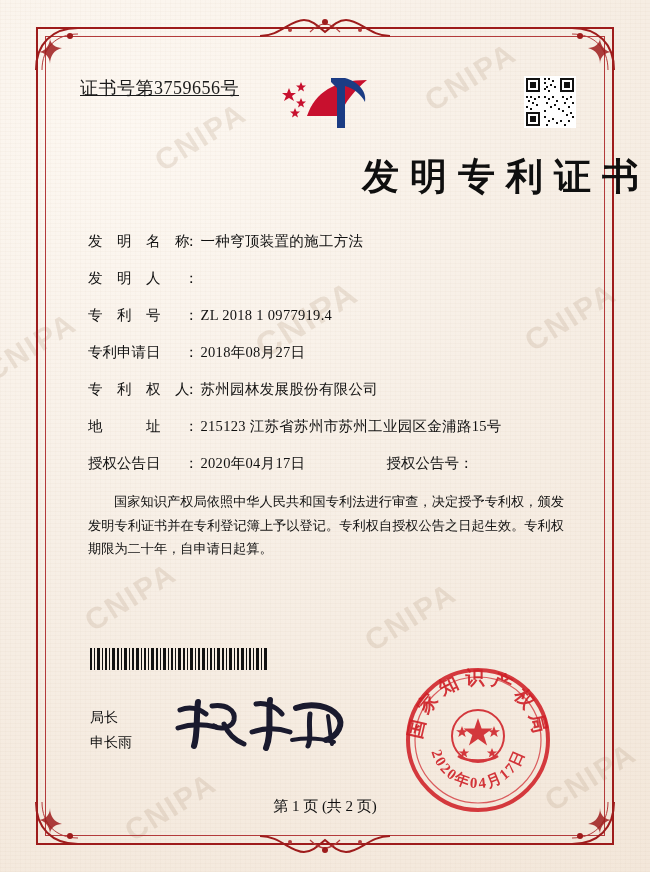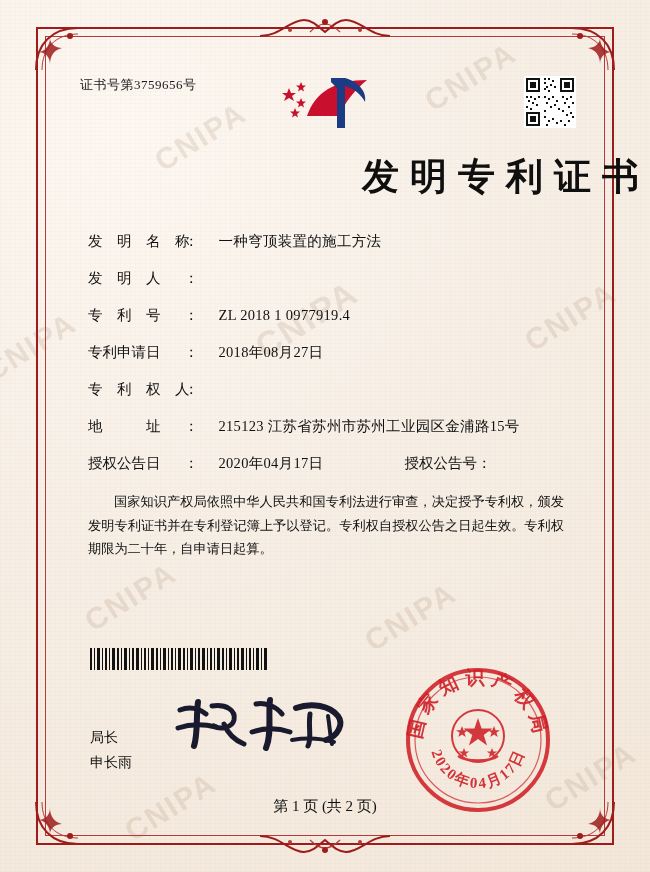--- a/index.html
+++ b/index.html
@@ -94,23 +94,24 @@
     position: absolute;
     left: 50%; bottom: 16px;
     transform: translateX(-50%) scaleY(-1);
     width: 150px; height: 26px;
   }
 
   
   .cert-no {
     position: absolute;
     left: 80px; top: 76px;
-    font-size: 13px;
+    font-size: 18px;
     color: #1a1a1a;
     letter-spacing: 0.5px;
+    text-decoration: underline;
   }
 
   
   .qr {
     position: absolute;
     right: 74px; top: 76px;
     width: 52px; height: 52px;
     background: #fff;
   }
 
@@ -156,21 +157,20 @@
     letter-spacing: 0px;
     white-space: nowrap;
   }
   .field-colon {
     flex: 0 0 auto;
     margin-right: 2px;
   }
   .field-value {
     flex: 1 1 auto;
     letter-spacing: 0.3px;
-    margin-left: 18px;
   }
   .field-row.dual .field-value {
     flex: 0 0 auto;
     width: 186px;
   }
   .field-extra-label {
     flex: 0 0 auto;
     white-space: nowrap;
     margin-right: 2px;
   }
@@ -204,21 +204,20 @@
   }
 
   
   .sign-block {
     position: absolute;
     left: 90px;
     top: 706px;
     font-size: 14px;
     line-height: 1.75;
     color: #111;
-    margin-top: 20px;
   }
 
   
   .handwriting {
     position: absolute;
     left: 172px;
     top: 694px;
     width: 190px;
     height: 62px;
   }
@@ -418,20 +417,21 @@
 
     <div class="field-row">
       <span class="field-label">专利申请日</span>
       <span class="field-colon">：</span>
       <span class="field-value">2018年08月27日</span>
     </div>
 
     <div class="field-row">
       <span class="field-label">专　利　权　人</span>
       <span class="field-colon">：</span>
+      <span class="field-value">苏州园林发展股份有限公司</span>
     </div>
 
     <div class="field-row">
       <span class="field-label">地　　　址</span>
       <span class="field-colon">：</span>
       <span class="field-value">215123 江苏省苏州市苏州工业园区金浦路15号</span>
     </div>
 
     <div class="field-row dual">
       <span class="field-label">授权公告日</span>

